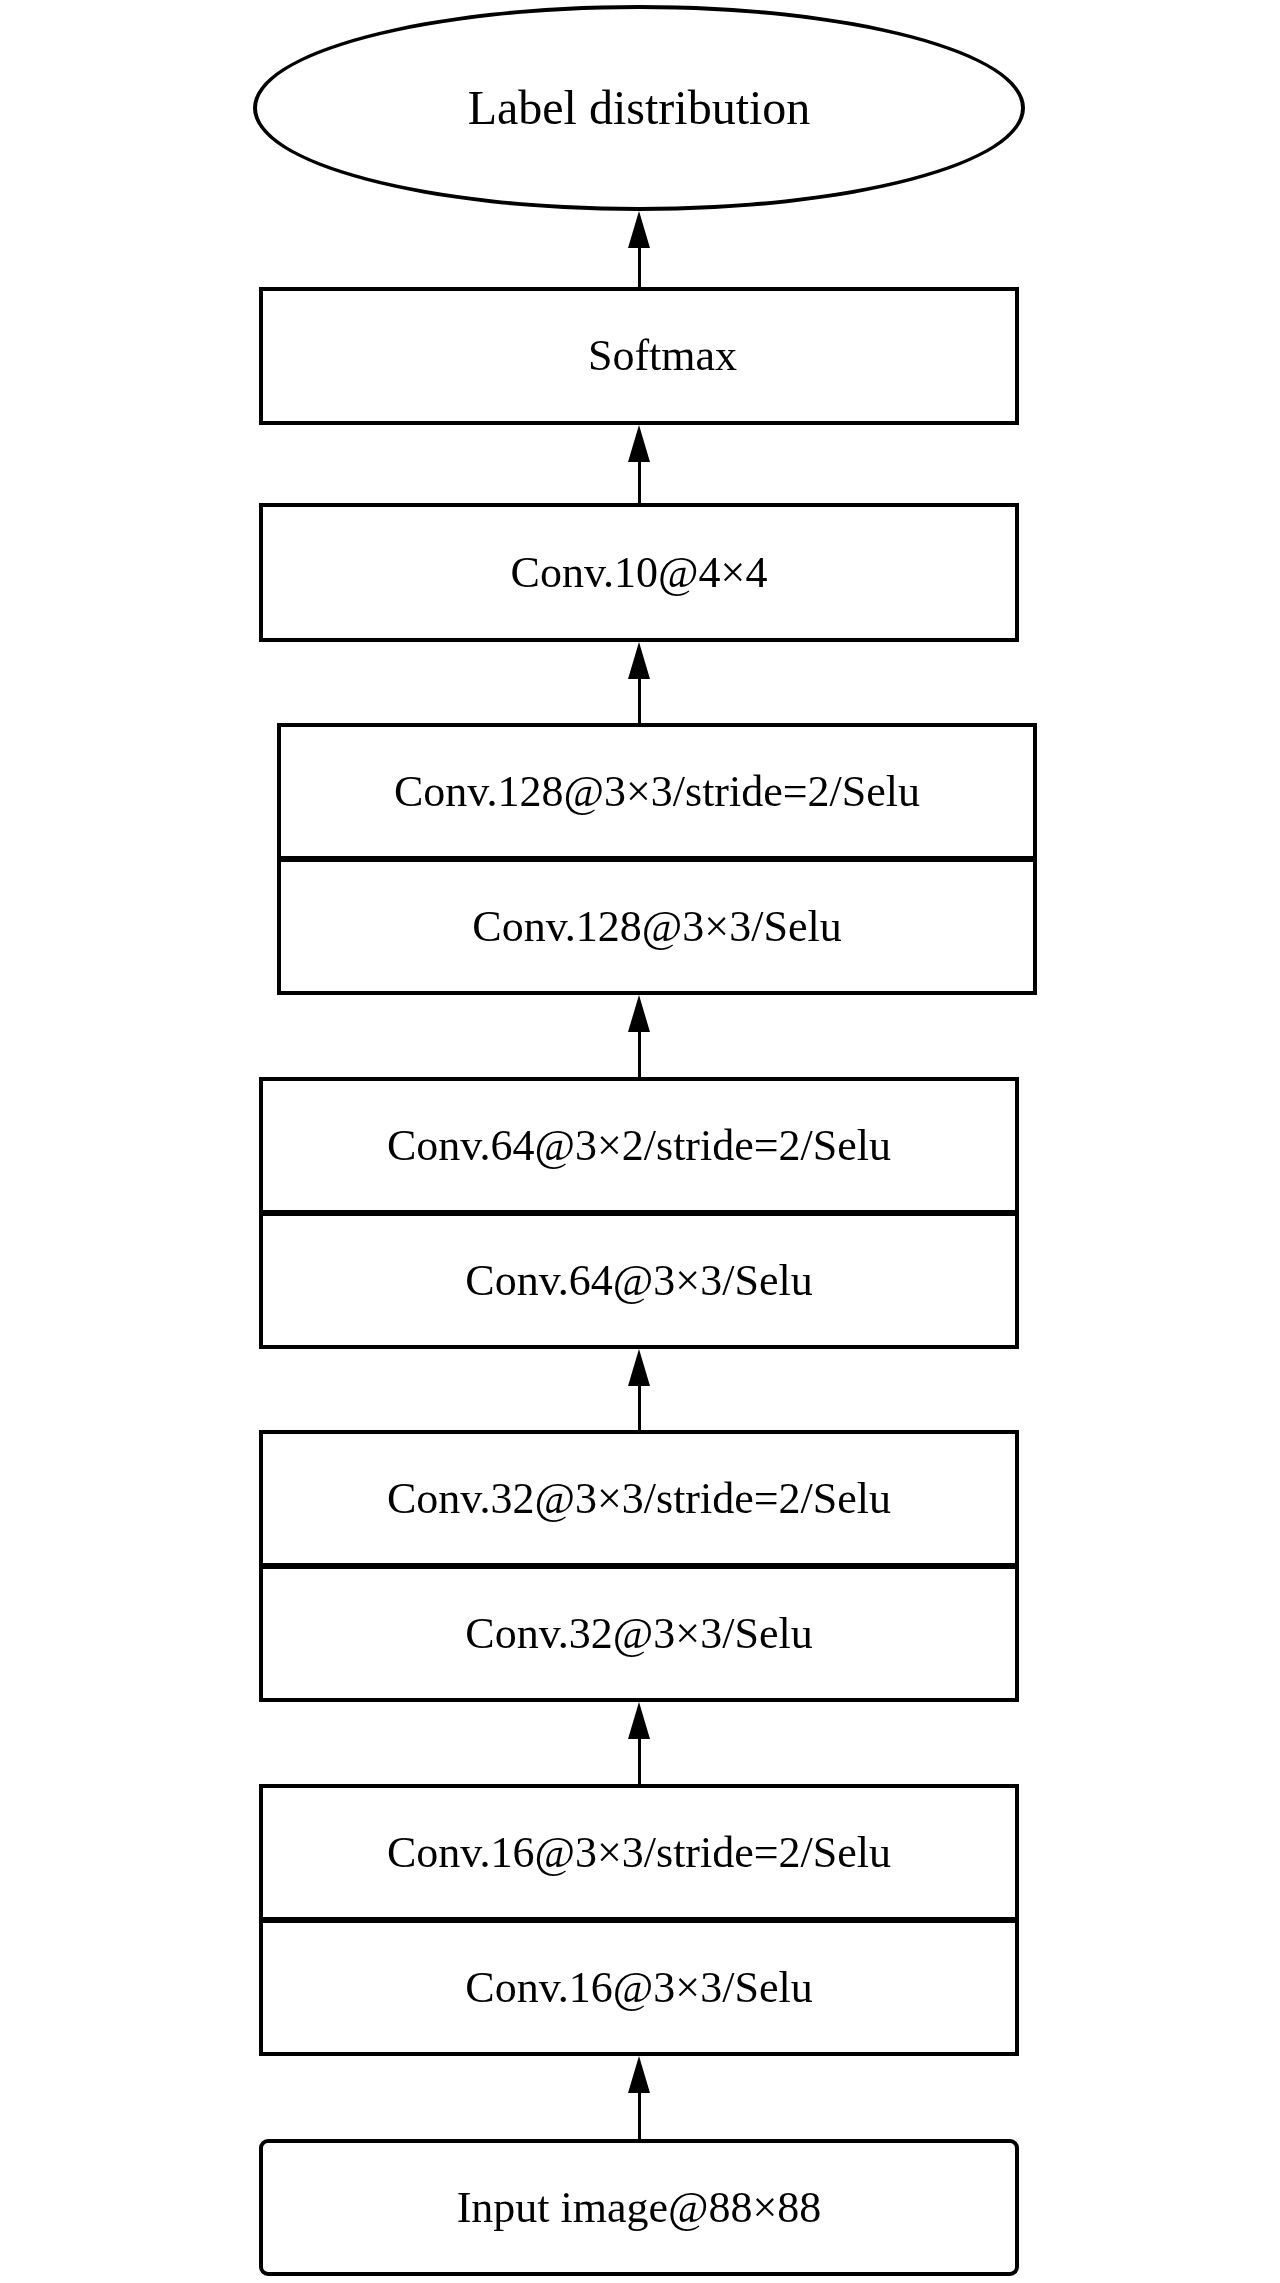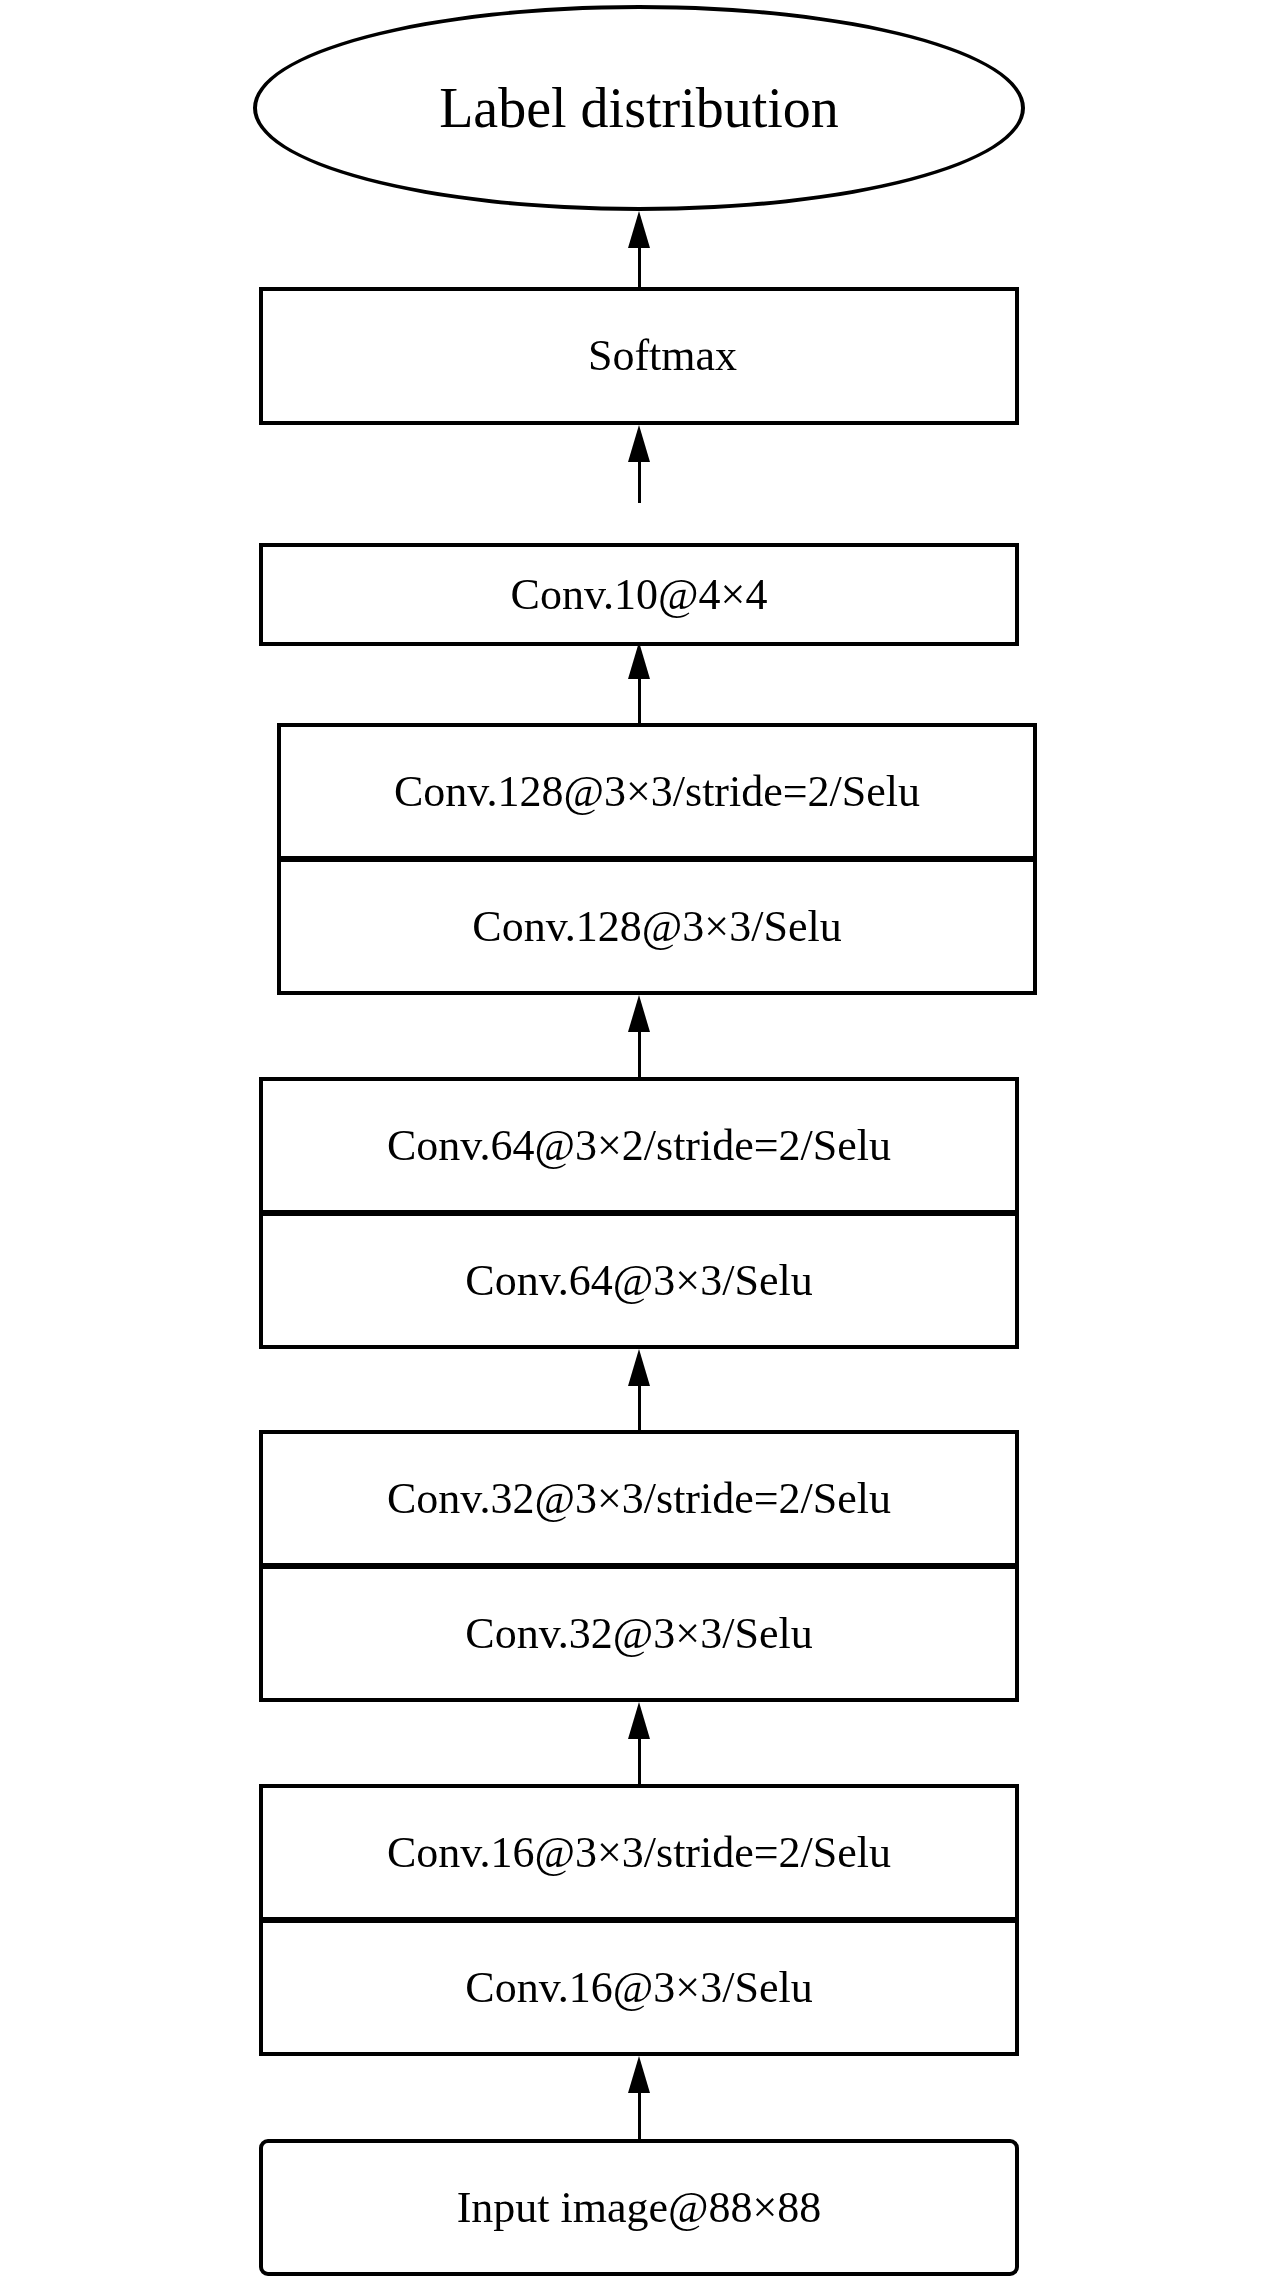--- a/index.html
+++ b/index.html
@@ -35,21 +35,21 @@
     top: 5px;
     width: 772px;
     height: 206px;
     box-sizing: border-box;
     border: 4px solid #000000;
     border-radius: 50%;
     background: #ffffff;
     display: flex;
     align-items: center;
     justify-content: center;
-    font-size: 56px;
+    font-size: 48px;
     line-height: 1;
     text-align: center;
   }
   .group {
     position: absolute;
     left: 259px;
     width: 760px;
   }
   .group .sub {
     position: relative;
@@ -105,21 +105,21 @@
 
   <div class="node" style="top:287px;height:138px;padding-left:47px;">
     <span>Softmax</span>
   </div>
 
   <div class="arrow" style="top:425px;height:78px;">
     <div class="head"></div>
     <div class="stem"></div>
   </div>
 
-  <div class="node" style="top:503px;height:103px;margin-top:40px;">
+  <div class="node" style="top:503px;height:139px;">
     <span>Conv.10@4×4</span>
   </div>
 
   <div class="arrow" style="top:642px;height:81px;">
     <div class="head"></div>
     <div class="stem"></div>
   </div>
 
   <div class="group" style="top:723px;margin-left:18px;">
     <div class="sub">

